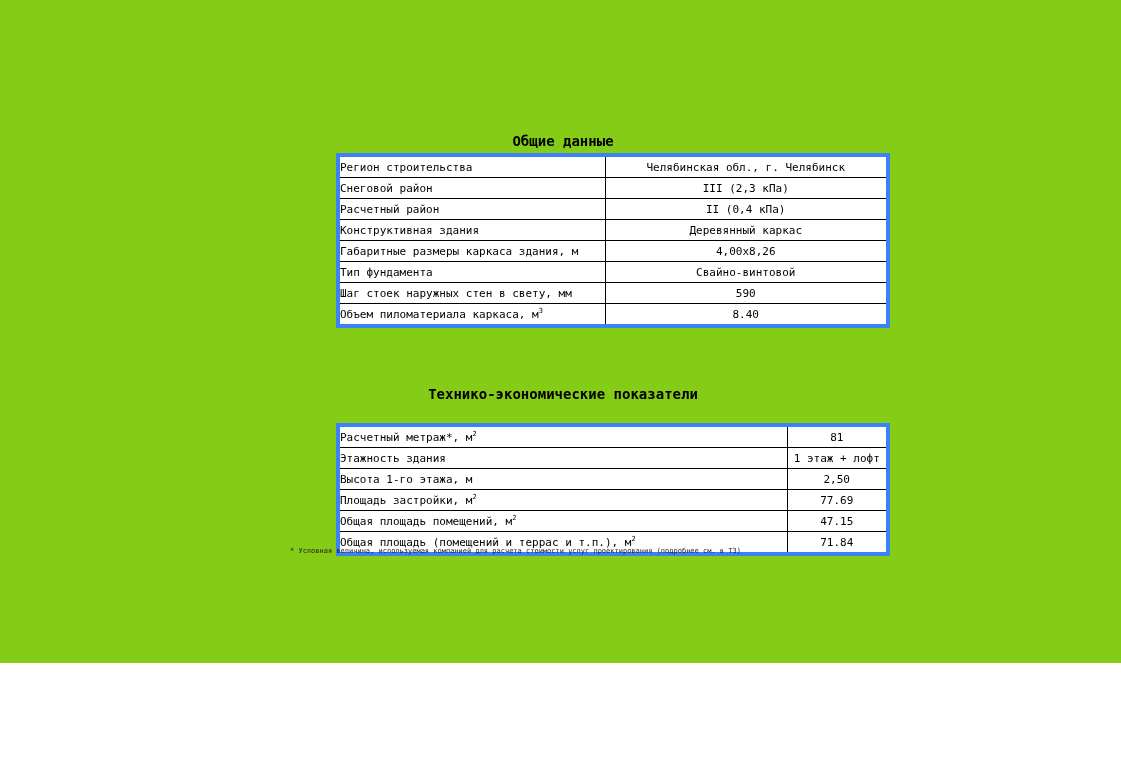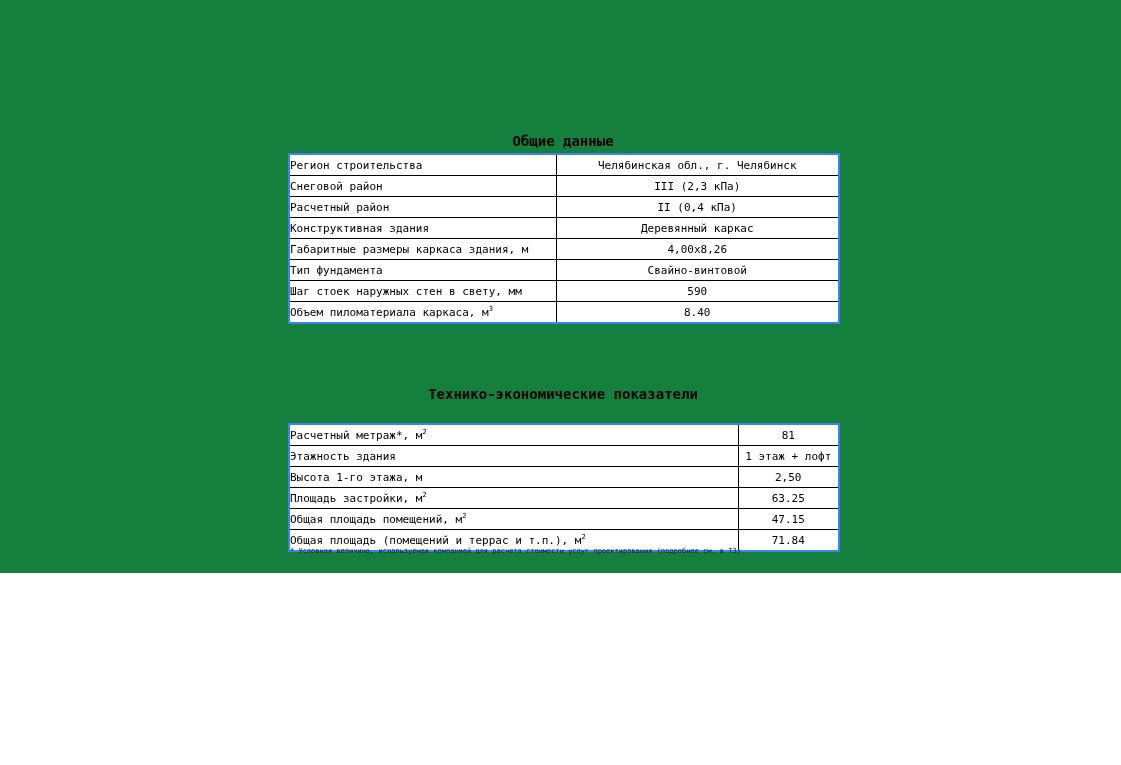--- a/index.html
+++ b/index.html
@@ -3,22 +3,22 @@
 <meta charset="utf-8">
 <style>
   html, body {
     margin: 0;
     padding: 0;
     background: #ffffff;
   }
   .sheet {
     position: relative;
     width: 1121px;
-    height: 573px;
-    background: #15803d;
+    height: 663px;
+    background: #84cc16;
     font-family: "DejaVu Sans Mono", monospace;
     color: #000000;
     overflow: hidden;
   }
   .section-title {
     position: absolute;
     width: 550px;
     text-align: center;
     font-size: 14px;
     font-weight: bold;
@@ -26,21 +26,22 @@
     white-space: nowrap;
   }
   .title-general { left: 288px; top: 133px; }
   .title-tech    { left: 288px; top: 386px; }
 
   table.spec {
     position: absolute;
     border-collapse: collapse;
     table-layout: fixed;
     background: #ffffff;
-    border: 2px solid #3b82f6;
+    border: 4px solid #3b82f6;
+    margin-left: 48px;
   }
   .table-general { left: 288px; top: 153px; width: 550px; }
   .table-tech    { left: 288px; top: 423px; width: 550px; }
 
   table.spec td {
     border: 1px solid #000000;
     height: 20px;
     padding: 0;
     font-size: 11px;
     line-height: 19px;
@@ -130,21 +131,21 @@
       <tr>
         <td class="cell-label"><span>Этажность здания</span></td>
         <td class="cell-value">1 этаж + лофт</td>
       </tr>
       <tr>
         <td class="cell-label"><span>Высота 1-го этажа, м</span></td>
         <td class="cell-value">2,50</td>
       </tr>
       <tr>
         <td class="cell-label"><span>Площадь застройки, м</span><sup>2</sup></td>
-        <td class="cell-value">63.25</td>
+        <td class="cell-value">77.69</td>
       </tr>
       <tr>
         <td class="cell-label"><span>Общая площадь помещений, м</span><sup>2</sup></td>
         <td class="cell-value">47.15</td>
       </tr>
       <tr>
         <td class="cell-label"><span>Общая площадь (помещений и террас и т.п.), м</span><sup>2</sup></td>
         <td class="cell-value">71.84</td>
       </tr>
     </tbody>

